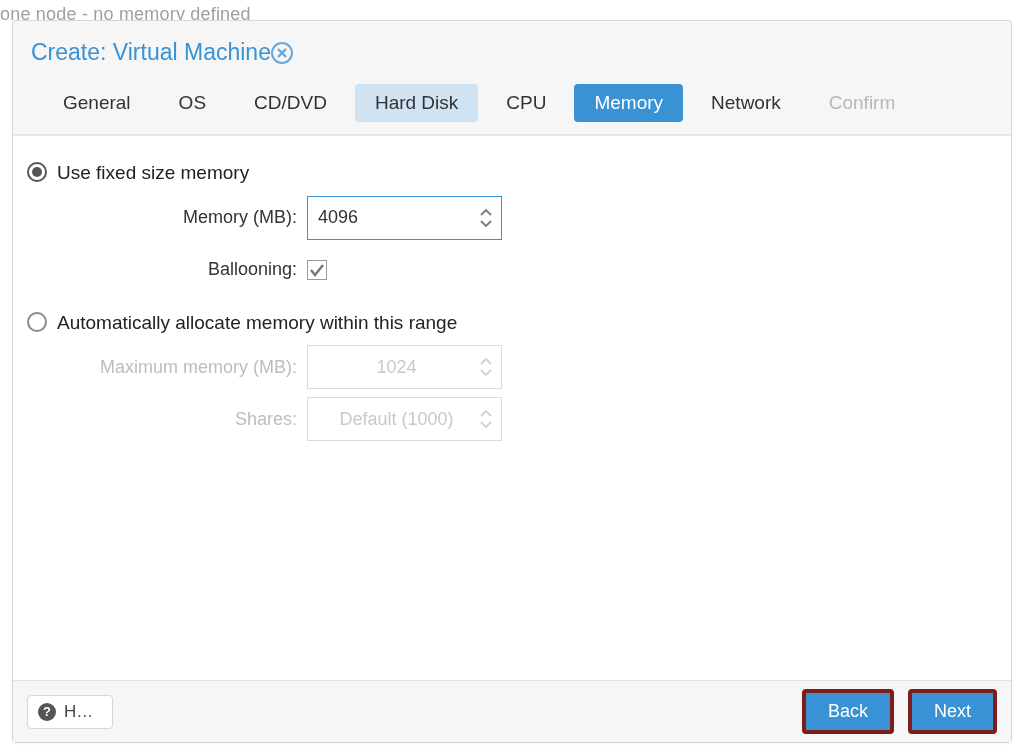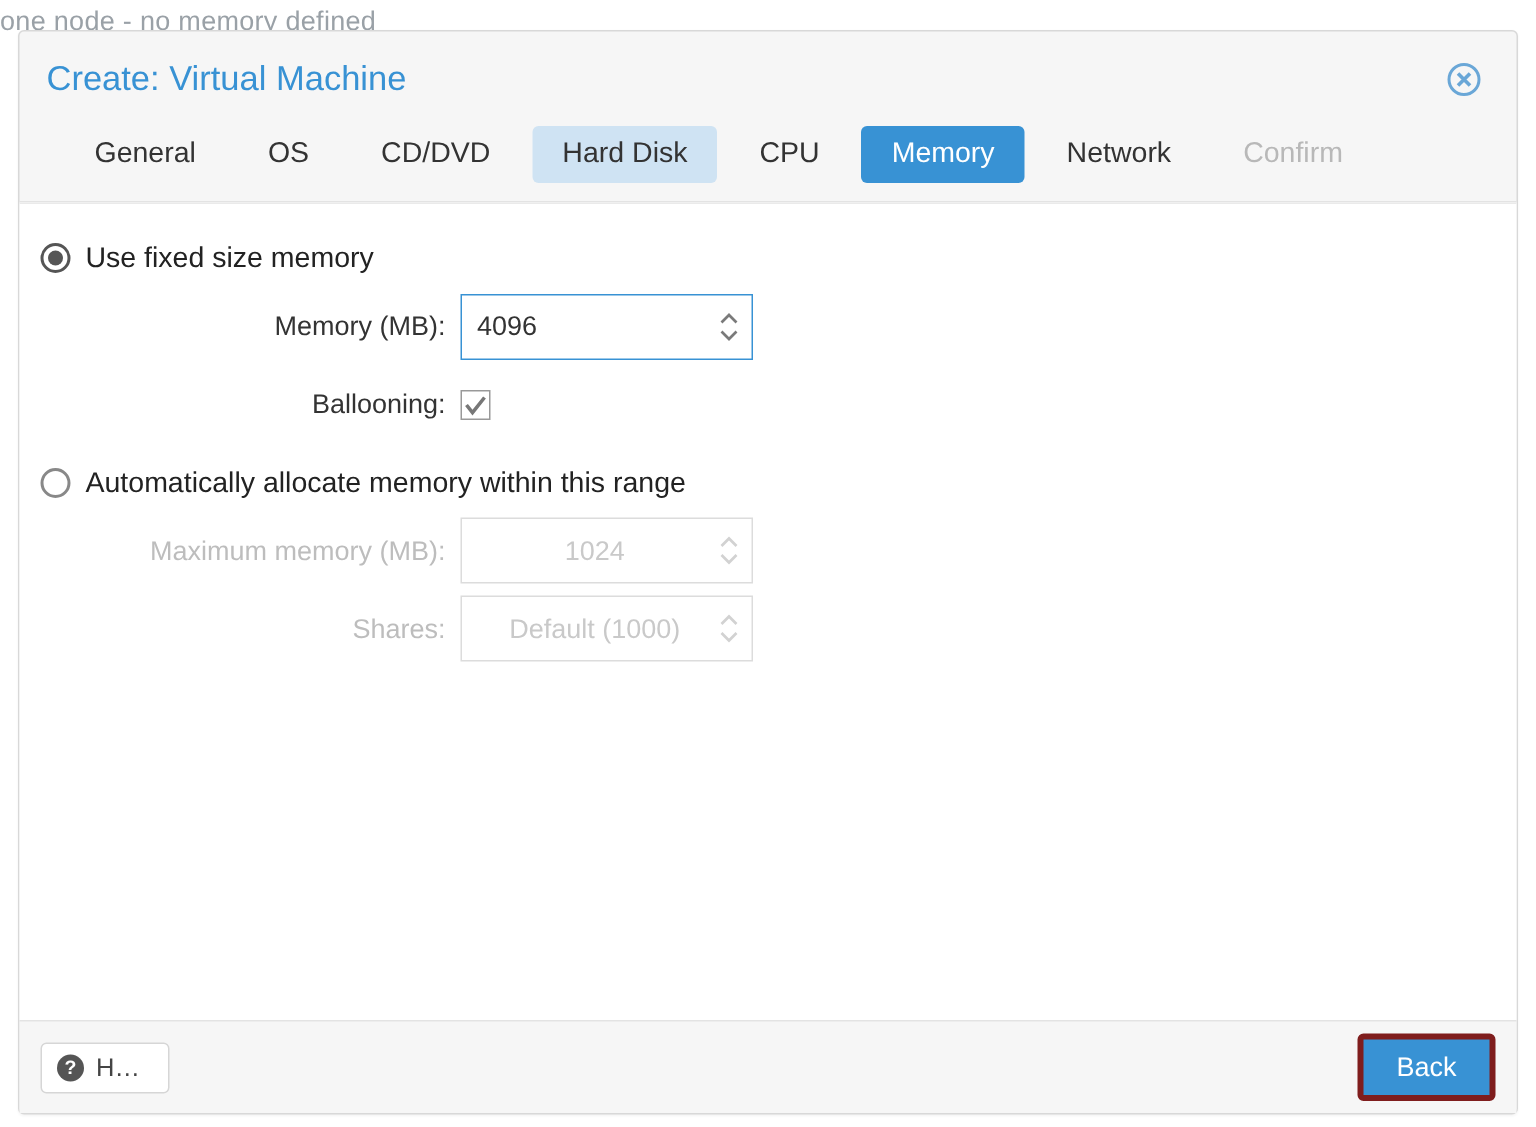--- a/index.html
+++ b/index.html
@@ -17,21 +17,21 @@
     position: absolute;
     top: 20px; left: 12px; right: 12px; bottom: 8px;
     background: #f6f6f6;
     border: 1px solid #d8d8d8;
     border-radius: 4px;
     display: flex; flex-direction: column;
     box-shadow: 0 1px 2px rgba(0,0,0,0.05);
   }
   .dialog-header {
     padding: 18px 24px 8px 18px;
-    display: flex; align-items: center; justify-content: space-between;
+    display: flex; align-items: center; justify-content: flex-start;
   }
   .dialog-title {
     color: #3892d4; font-size: 23px; font-weight: 400;
   }
   .close-btn {
     width: 22px; height: 22px; border: 2px solid #6aa7d7; border-radius: 50%;
     display: flex; align-items: center; justify-content: center;
     cursor: pointer;
     background: transparent;
   }
@@ -222,15 +222,16 @@
 
   </div>
 
   <div class="dialog-footer">
     <div class="help-btn">
       <span class="qicon">?</span>
       <span>H…</span>
     </div>
     <div class="footer-actions">
       <div class="btn">Back</div>
+      <div class="btn">Next</div>
     </div>
   </div>
 </div>
 
 </body></html>

